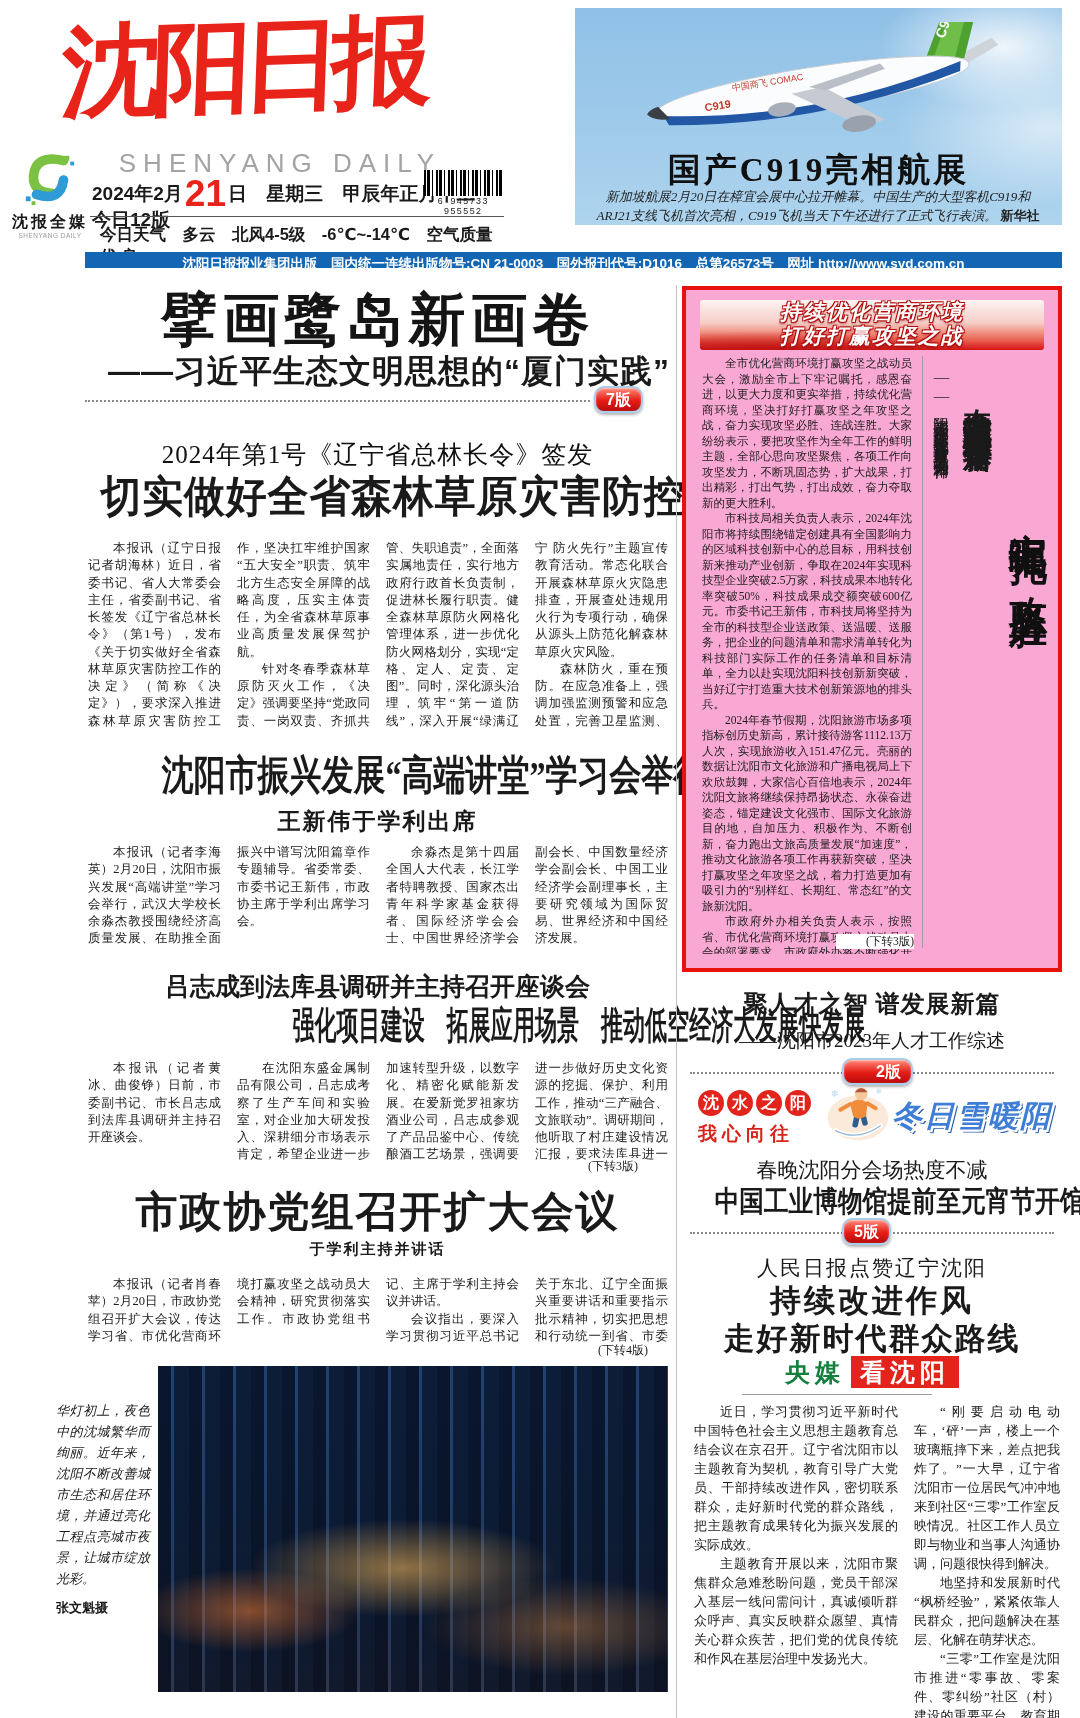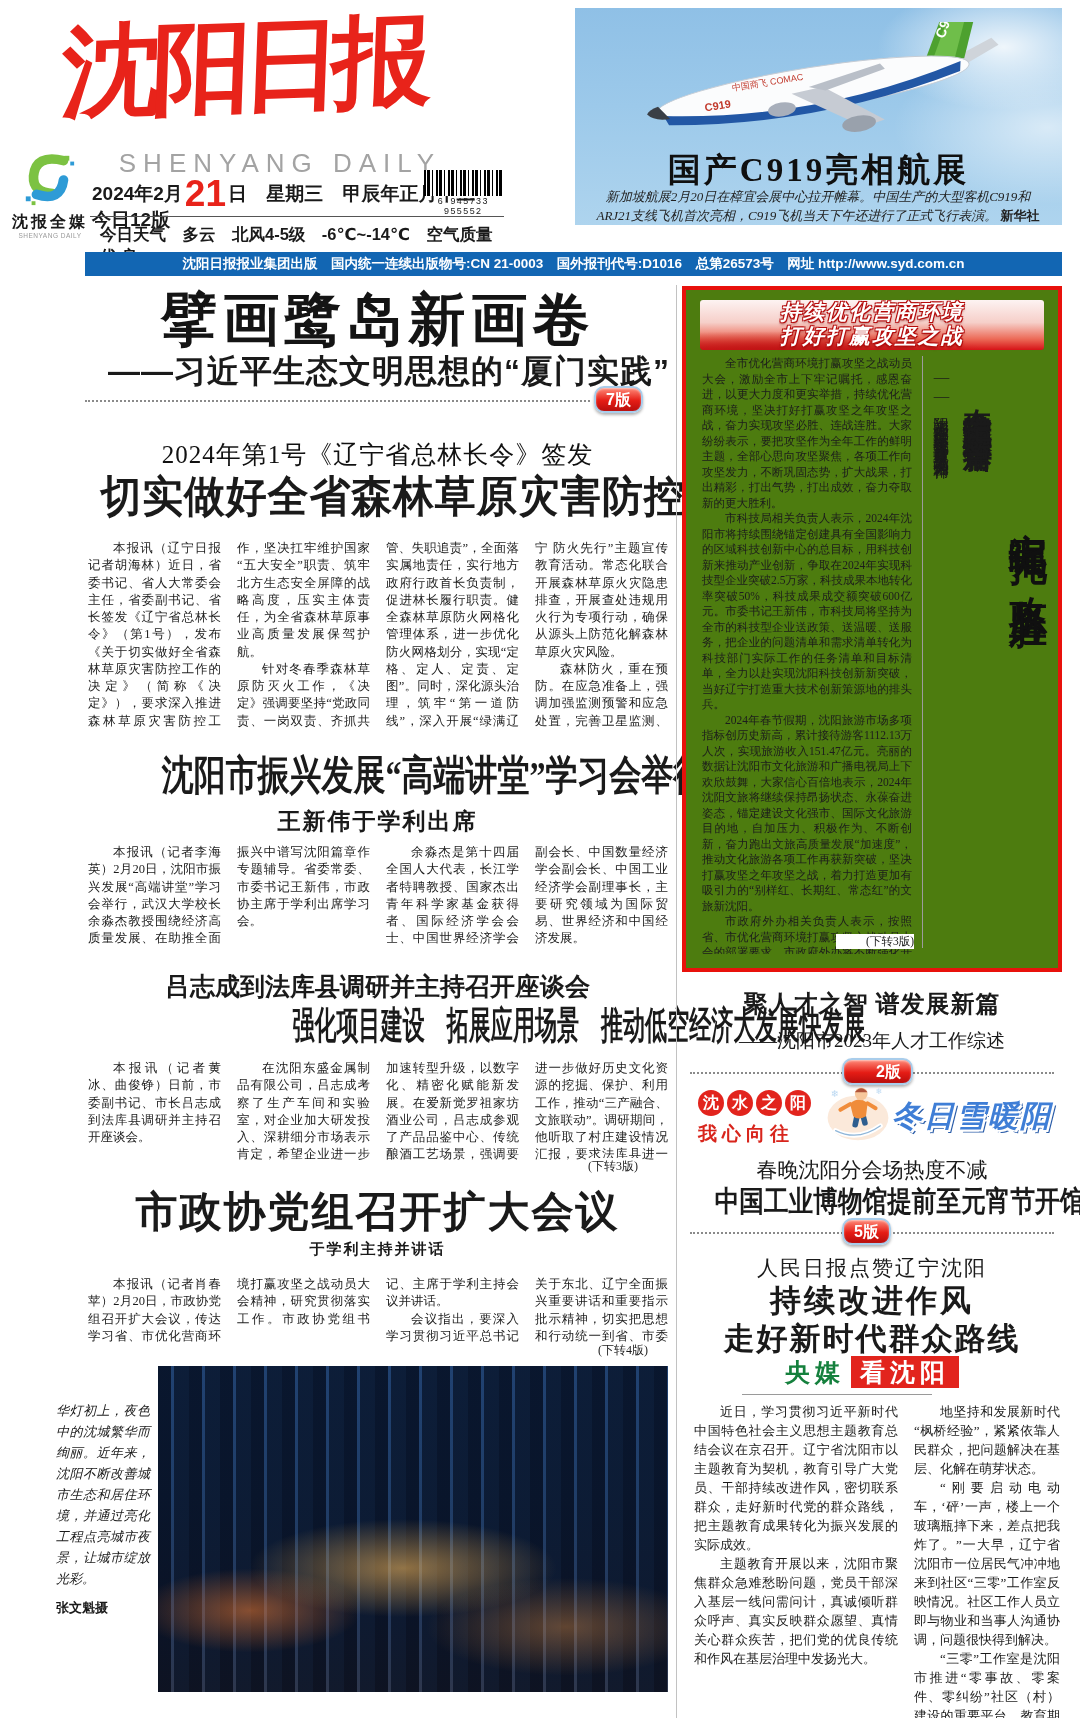--- a/index.html
+++ b/index.html
@@ -19,21 +19,21 @@
   .logo-caption{left:8px;top:212px;width:84px;font-size:16px;font-weight:700;letter-spacing:3px;}
   .logo-caption-en{left:8px;top:232px;width:84px;font-size:6.5px;color:#999;letter-spacing:.5px;}
   .date-row{left:92px;top:181px;width:420px;font-size:19px;font-weight:700;}
   .date-day{font-size:37px;color:#e8231a;font-weight:700;line-height:20px;vertical-align:-6px;padding:0 2px;}
   .date-sep{display:inline-block;width:14px;}
   .barcode{left:424px;top:170px;width:78px;height:26px;
      background:repeating-linear-gradient(90deg,#000 0 2px,#fff 2px 3px,#000 3px 6px,#fff 6px 8px,#000 8px 9px,#fff 9px 12px);}
   .barcode-num{left:420px;top:197px;width:86px;font-size:9px;letter-spacing:1px;font-family:"Liberation Mono",monospace;text-align:center;}
   .head-rule{left:90px;top:216px;width:414px;height:0;border-top:1.5px solid #555;}
   .weather{left:100px;top:224px;width:430px;font-size:16.5px;font-weight:700;}
-  .pub-bar{left:85px;top:252px;width:977px;height:24px;background:#1266b3;color:#fff;
+  .pub-bar{left:85px;top:252px;width:977px;height:16px;background:#1266b3;color:#fff;
      font-size:13.5px;font-weight:700;line-height:24px;text-align:center;}
 
   
   .c919{left:575px;top:8px;width:487px;height:217px;overflow:hidden;
      background:
        radial-gradient(ellipse 180px 90px at 88% 18%, rgba(255,255,255,.85), rgba(255,255,255,0) 70%),
        radial-gradient(ellipse 220px 110px at 97% 55%, rgba(255,255,255,.6), rgba(255,255,255,0) 70%),
        linear-gradient(180deg,#8fc0e6 0%,#9cc9ea 45%,#aed4ee 100%);}
   .c919-headline{left:0;top:140px;width:100%;font-size:33px;font-weight:900;letter-spacing:3px;color:#101010;}
   .c919-caption{left:18px;top:180px;width:450px;font-size:13px;font-style:italic;line-height:1.45;text-align:center;color:#222;}
@@ -77,21 +77,21 @@
        radial-gradient(ellipse 160px 60px at 18% 75%, rgba(255,130,50,.5), rgba(255,130,50,0) 70%),
        radial-gradient(ellipse 200px 70px at 80% 80%, rgba(255,160,70,.35), rgba(255,160,70,0) 70%),
        repeating-linear-gradient(90deg, rgba(8,18,38,.85) 0 13px, rgba(45,80,130,.55) 13px 16px, rgba(12,26,50,.85) 16px 31px),
        linear-gradient(180deg,#11305c 0%,#0f2748 40%,#1a1a28 78%,#30190c 100%);}
   .photo-caption{left:56px;top:1400px;width:94px;font-size:13px;font-style:italic;line-height:1.62;text-align:justify;}
   .photo-credit{display:block;font-style:normal;font-weight:700;margin-top:8px;text-indent:0;}
 
   .v-divider{left:676px;top:285px;width:0;height:1433px;border-left:1px solid #c2c2c2;}
 
   
-  .redbox{left:682px;top:286px;width:380px;height:686px;border:4px solid #e8110c;background:#4d7c0f;box-sizing:border-box;}
+  .redbox{left:682px;top:286px;width:380px;height:686px;border:4px solid #e8110c;background:#f9a8d4;box-sizing:border-box;}
   .banner{position:absolute;left:14px;top:10px;width:344px;height:50px;border-radius:3px;
      background:
        radial-gradient(ellipse 300px 26px at 20% 100%, rgba(190,20,20,.95), rgba(190,20,20,0) 72%),
        linear-gradient(180deg,#fdf3f2 0%,#f6cfc9 45%,#ec6a57 78%,#d61317 100%);}
   .banner-line{position:relative;text-align:center;font-size:21px;line-height:24px;font-weight:900;font-style:italic;
      letter-spacing:2px;color:#fff;
      text-shadow:-1px -1px 0 #b50d0d,1px -1px 0 #b50d0d,-1px 1px 0 #b50d0d,1px 1px 0 #b50d0d,0 2px 3px rgba(120,0,0,.6);}
   .redbox-body{position:absolute;left:16px;top:66px;width:210px;height:598px;font-size:11.5px;line-height:15.5px;}
   .redbox-jump{position:absolute;left:150px;top:644px;width:78px;text-align:right;font-size:11.5px;background:#fff;}
   .redbox-vrule{position:absolute;left:236px;top:66px;height:592px;width:0;border-left:1px solid #9c9c9c;}
@@ -312,18 +312,18 @@
   <div class="abs cm-logo center">
     <span class="cm-prefix">央媒</span><span class="cm-suffix">看沈阳</span>
   </div>
   <div class="abs cm-rule"></div>
 
   <div class="abs central-col central-col1">
     <p>近日，学习贯彻习近平新时代中国特色社会主义思想主题教育总结会议在京召开。辽宁省沈阳市以主题教育为契机，教育引导广大党员、干部持续改进作风，密切联系群众，走好新时代党的群众路线，把主题教育成果转化为振兴发展的实际成效。</p>
     <p>主题教育开展以来，沈阳市聚焦群众急难愁盼问题，党员干部深入基层一线问需问计，真诚倾听群众呼声、真实反映群众愿望、真情关心群众疾苦，把们党的优良传统和作风在基层治理中发扬光大。</p>
   </div>
   <div class="abs central-col central-col2">
+    <p>“刚要启动电动车，‘砰’一声，楼上一个玻璃瓶摔下来，差点把我炸了。”一大早，辽宁省沈阳市一位居民气冲冲地来到社区“三零”工作室反映情况。社区工作人员立即与物业和当事人沟通协调，问题很快得到解决。</p>
     <p>地坚持和发展新时代“枫桥经验”，紧紧依靠人民群众，把问题解决在基层、化解在萌芽状态。</p>
-    <p>“刚要启动电动车，‘砰’一声，楼上一个玻璃瓶摔下来，差点把我炸了。”一大早，辽宁省沈阳市一位居民气冲冲地来到社区“三零”工作室反映情况。社区工作人员立即与物业和当事人沟通协调，问题很快得到解决。</p>
     <p>“三零”工作室是沈阳市推进“零事故、零案件、零纠纷”社区（村）建设的重要平台。教育期间，沈阳以“三零”社区（村）建设为抓手，全市已有8000多名公安民警（辅警）下沉社区（村），与社区干部、专业力量一起，共同化解矛盾纠纷，做好群众工作。</p>
   </div>
 
 </div>
 
 </body></html>

